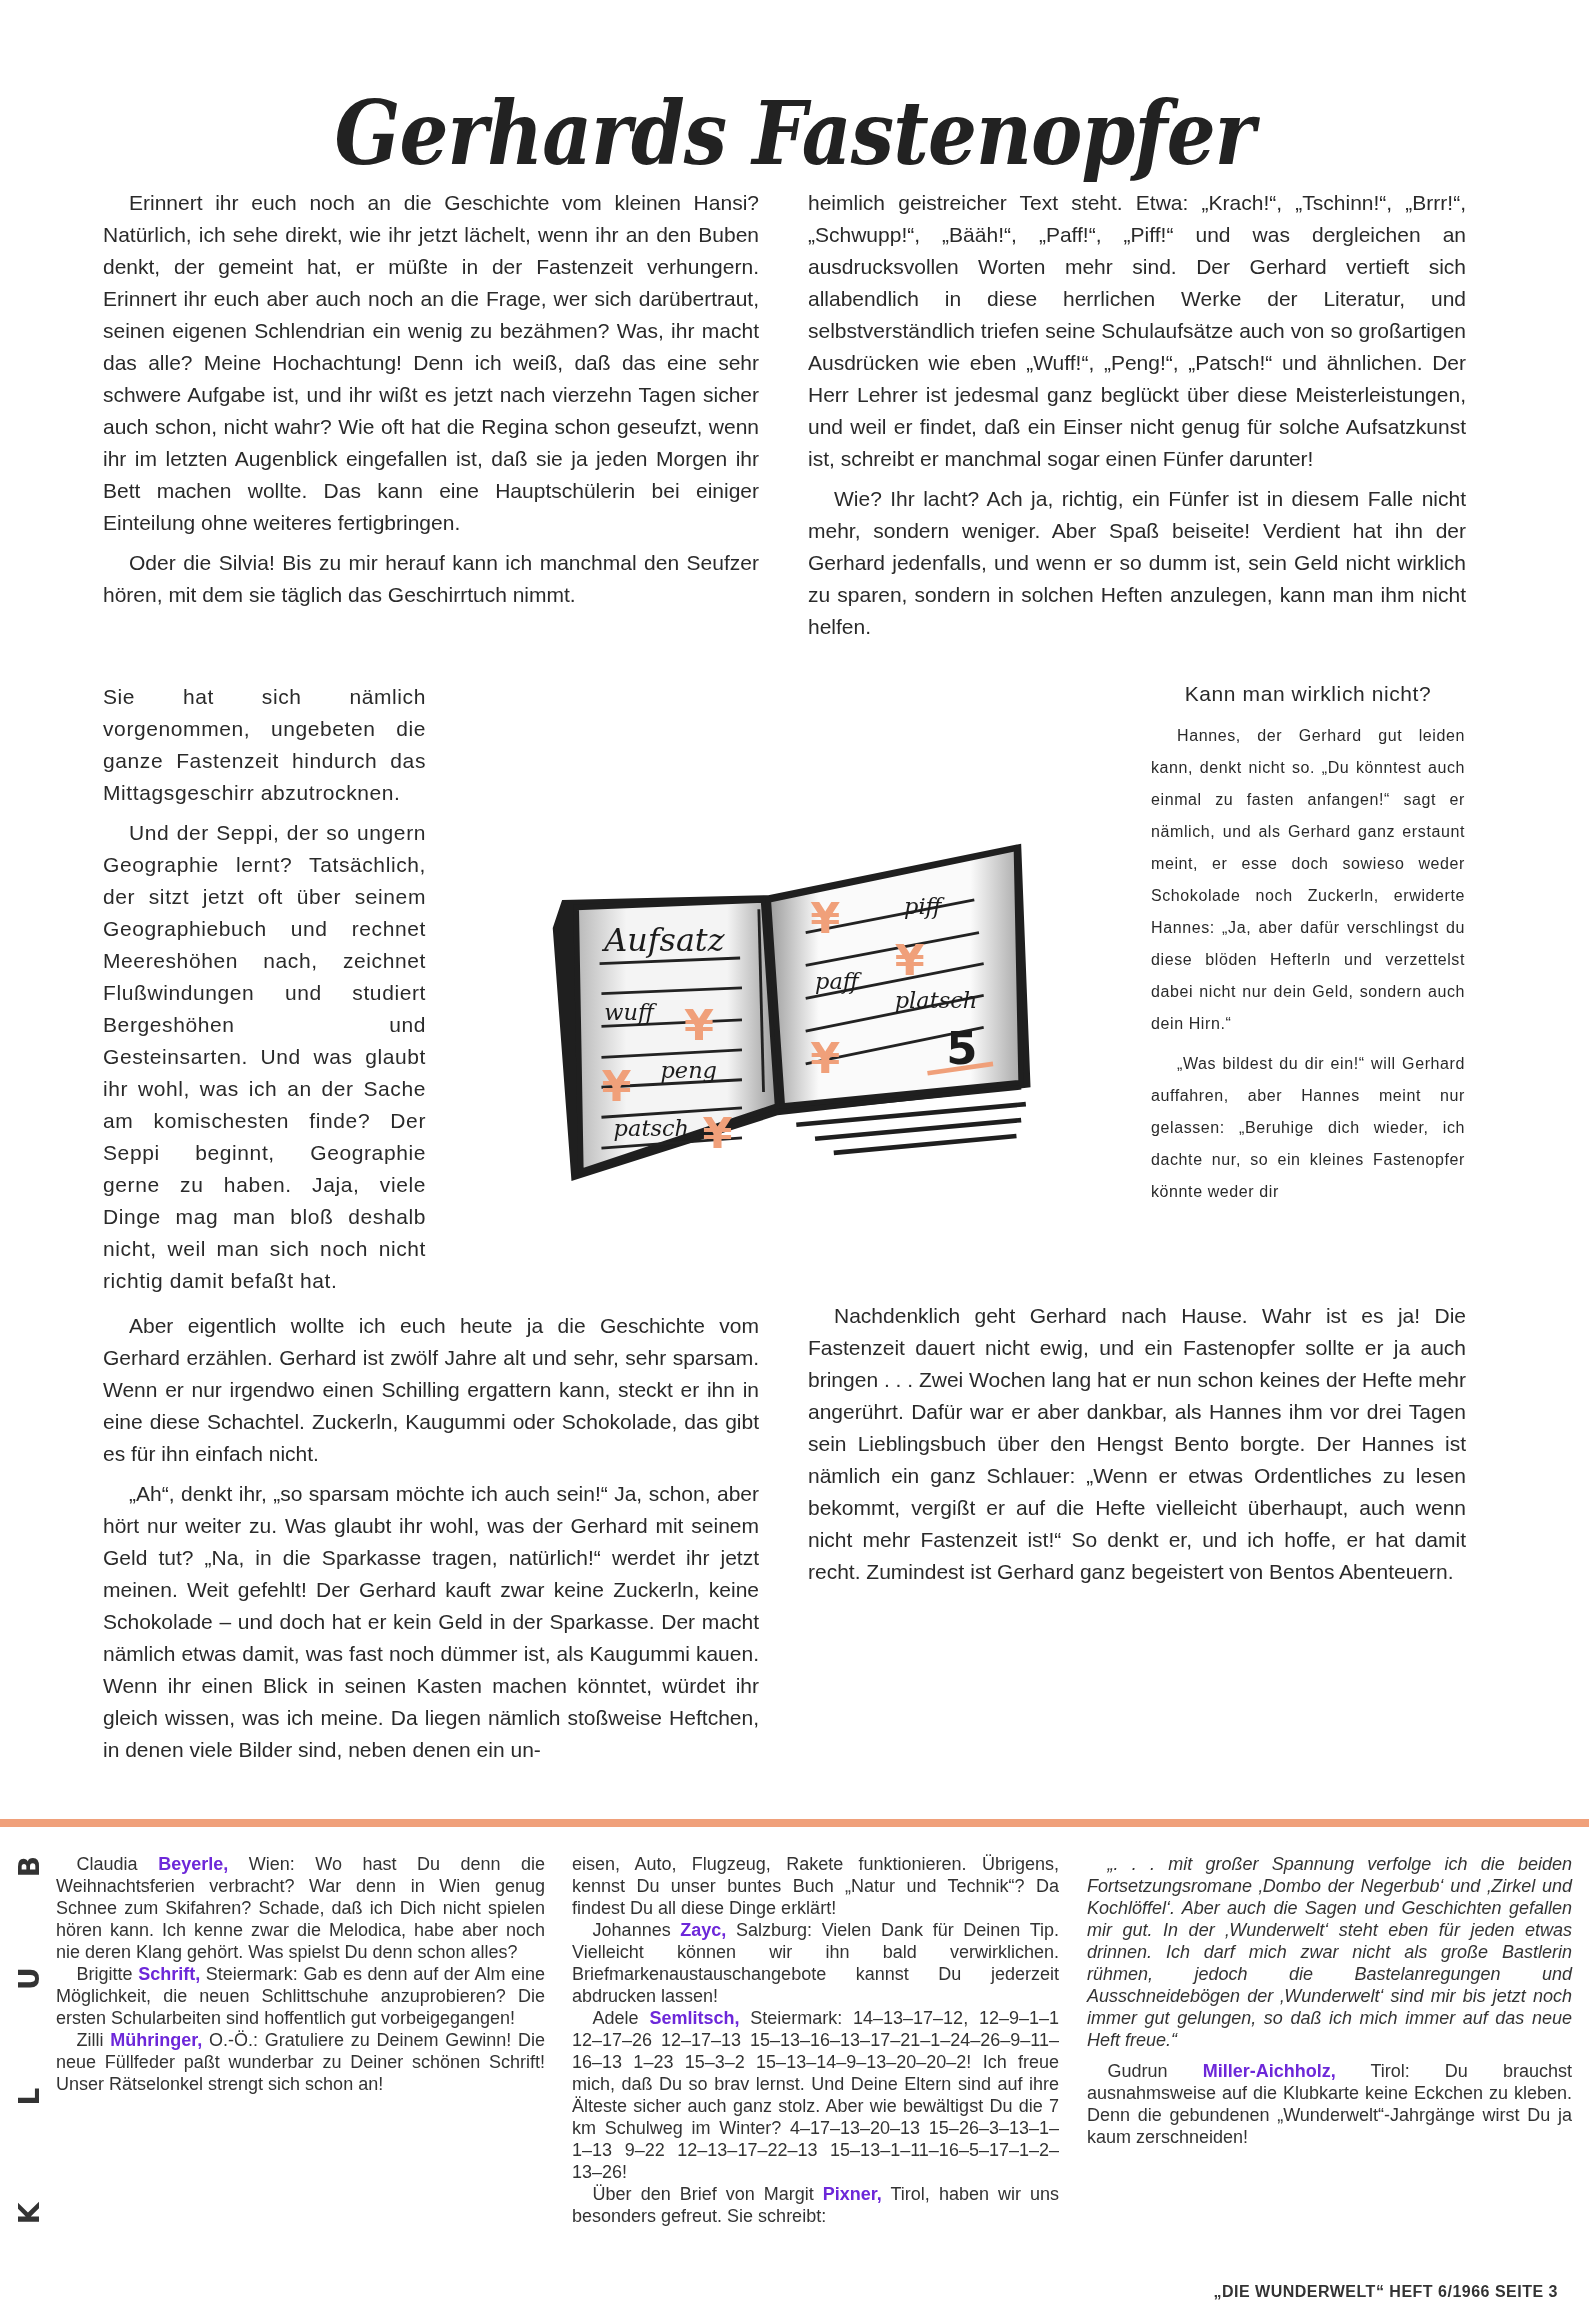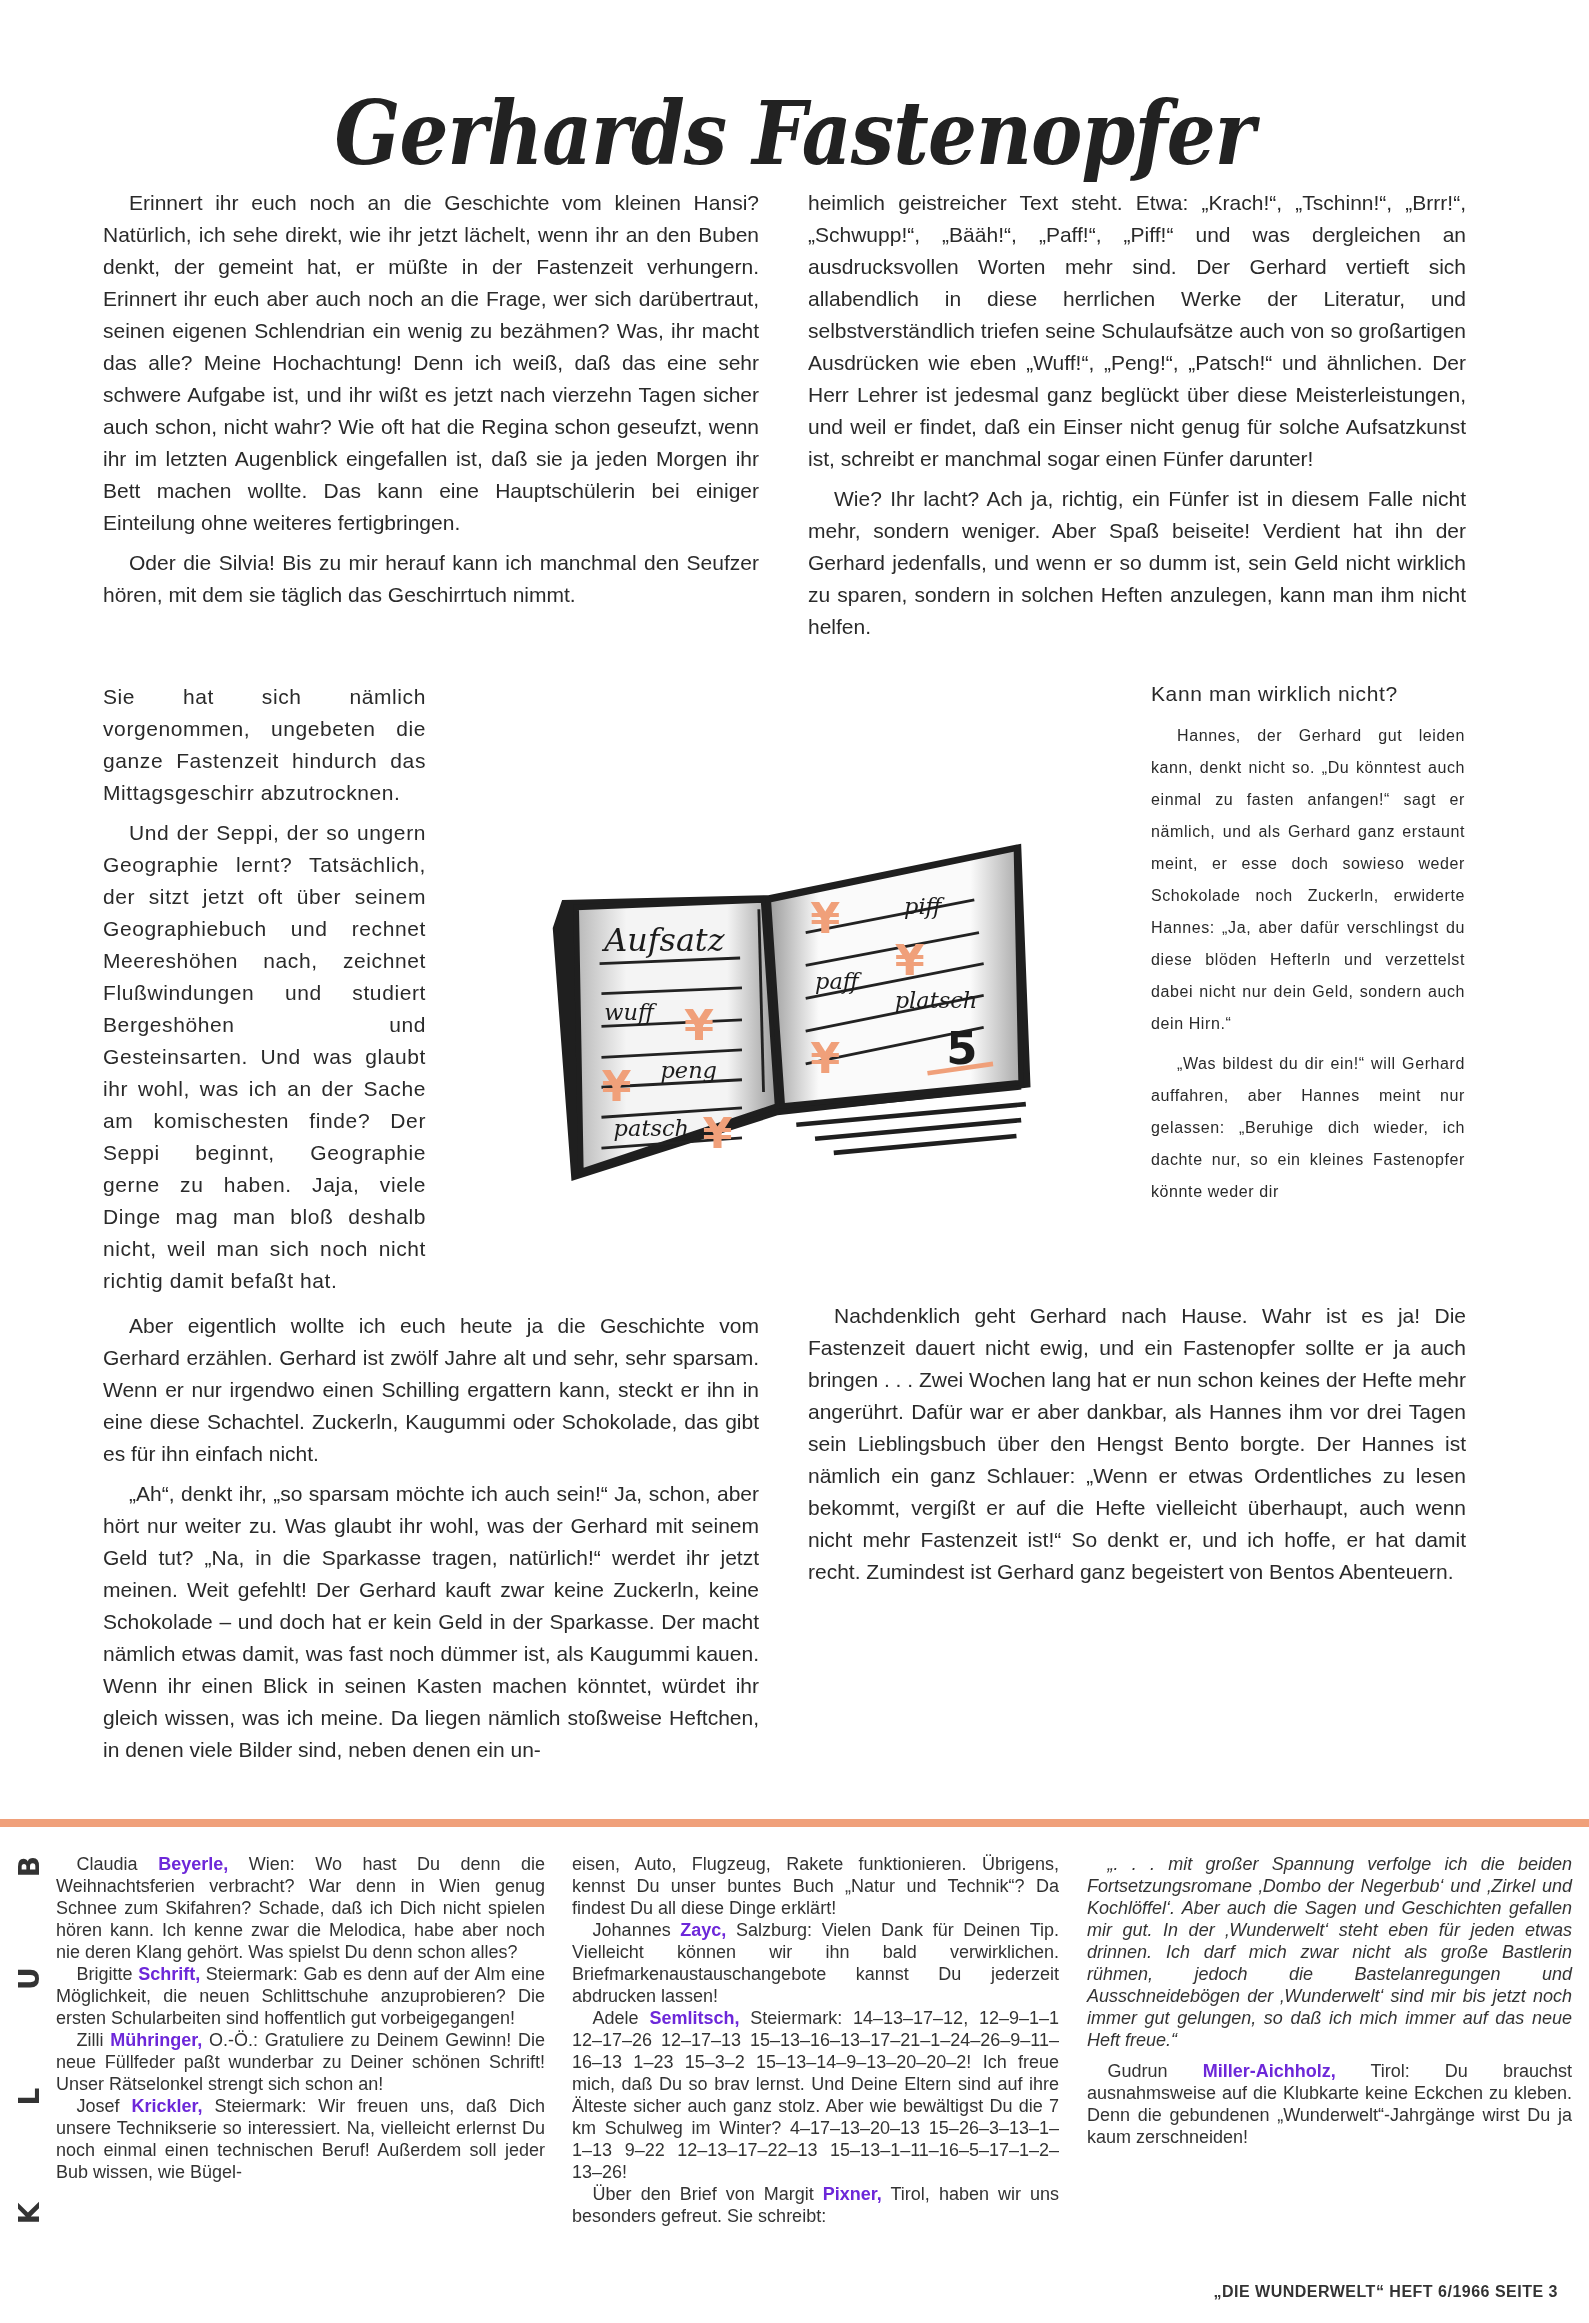--- a/index.html
+++ b/index.html
@@ -8,21 +8,21 @@
   .col { position: absolute; font-size: 21px; line-height: 32px; text-align: justify; hyphens: manual; }
   .col p { margin: 0 0 7.5px 0; text-indent: 26px; }
   .col p.noind { text-indent: 0; }
   .col-right { left: 808px; top: 187px; width: 658px; }
   .narrow-l { position: absolute; left: 103px; width: 323px; font-size: 21px; line-height: 32px; text-align: justify; letter-spacing: 0.6px; }
   .narrow-r { position: absolute; left: 1151px; width: 314px; font-size: 16px; line-height: 32px; text-align: justify; letter-spacing: 0.6px; }
   .narrow-l p, .narrow-r p { margin: 0 0 7.5px 0; text-indent: 26px; }
   .block { position: absolute; font-size: 21px; line-height: 32px; text-align: justify; }
   .block p { margin: 0 0 7.5px 0; text-indent: 26px; }
   .block p.noind { text-indent: 0; }
-  .center-line { position: absolute; left: 1151px; width: 314px; text-align: left; font-size: 21px; letter-spacing: 0.6px; }
+  .center-line { position: absolute; left: 1151px; width: 314px; text-align: center; font-size: 21px; letter-spacing: 0.6px; }
   .divider { position: absolute; left: 0; top: 1819px; width: 1589px; height: 7.5px; background: #f0a07a; }
   .club-letters { position: absolute; left: 13px; top: 1850px; width: 32px; height: 375px; }
   .club-letters span { position: absolute; left: 0; width: 32px; text-align: center; font-family: "DejaVu Sans", sans-serif; font-weight: bold; font-size: 28px; color: #333; transform: rotate(-90deg); }
   .club-col { position: absolute; top: 1853px; font-size: 18px; line-height: 22px; text-align: justify; color: #333; }
   .club-col p { margin: 0; text-indent: 20.6px; }
   .club-col p.noind { text-indent: 0; }
   .club-col p.gap { margin-top: 9.4px; }
   .club-col b { color: #6d28d9; }
   .club-col i { font-style: italic; }
   .cc1 { left: 56px; width: 489px; }
@@ -135,21 +135,20 @@
   <span style="top:0px;">B</span>
   <span style="top:112px;">U</span>
   <span style="top:230px;">L</span>
   <span style="top:347px;">K</span>
 </div>
 
 <div class="club-col cc1" id="cc1">
     <p>Claudia <b>Beyerle,</b> Wien: Wo hast Du denn die Weihnachtsferien verbracht? War denn in Wien genug Schnee zum Skifahren? Schade, daß ich Dich nicht spielen hören kann. Ich kenne zwar die Melodica, habe aber noch nie deren Klang gehört. Was spielst Du denn schon alles?</p>
     <p>Brigitte <b>Schrift,</b> Steiermark: Gab es denn auf der Alm eine Möglichkeit, die neuen Schlittschuhe anzuprobieren? Die ersten Schularbeiten sind hoffentlich gut vorbeigegangen!</p>
     <p>Zilli <b>Mühringer,</b> O.-Ö.: Gratuliere zu Deinem Gewinn! Die neue Füllfeder paßt wunderbar zu Deiner schönen Schrift! Unser Rätselonkel strengt sich schon an!</p>
-    <p>Josef <b>Krickler,</b> Steiermark: Wir freuen uns, daß Dich unsere Technikserie so interessiert. Na, vielleicht erlernst Du noch einmal einen technischen Beruf! Außerdem soll jeder Bub wissen, wie Bügel-</p>
   </div>
 <div class="club-col cc2" id="cc2">
     <p class="noind">eisen, Auto, Flugzeug, Rakete funktionieren. Übrigens, kennst Du unser buntes Buch „Natur und Technik“? Da findest Du all diese Dinge erklärt!</p>
     <p>Johannes <b>Zayc,</b> Salzburg: Vielen Dank für Deinen Tip. Vielleicht können wir ihn bald verwirklichen. Briefmarkenaustauschangebote kannst Du jederzeit abdrucken lassen!</p>
     <p>Adele <b>Semlitsch,</b> Steiermark: 14–13–17–12, 12–9–1–1 12–17–26 12–17–13 15–13–16–13–17–21–1–24–26–9–11–16–13 1–23 15–3–2 15–13–14–9–13–20–20–2! Ich freue mich, daß Du so brav lernst. Und Deine Eltern sind auf ihre Älteste sicher auch ganz stolz. Aber wie bewältigst Du die 7 km Schulweg im Winter? 4–17–13–20–13 15–26–3–13–1–1–13 9–22 12–13–17–22–13 15–13–1–11–16–5–17–1–2–13–26!</p>
     <p>Über den Brief von Margit <b>Pixner,</b> Tirol, haben wir uns besonders gefreut. Sie schreibt:</p>
   </div>
 <div class="club-col cc3">
   <p><i>„. . . mit großer Spannung verfolge ich die beiden Fortsetzungsromane ‚Dombo der Negerbub‘ und ‚Zirkel und Kochlöffel‘. Aber auch die Sagen und Geschichten gefallen mir gut. In der ‚Wunderwelt‘ steht eben für jeden etwas drinnen. Ich darf mich zwar nicht als große Bastlerin rühmen, jedoch die Bastelanregungen und Ausschneidebögen der ‚Wunderwelt‘ sind mir bis jetzt noch immer gut gelungen, so daß ich mich immer auf das neue Heft freue.“</i></p>
   <p class="gap" id="cc3last">Gudrun <b>Miller-Aichholz,</b> Tirol: Du brauchst ausnahmsweise auf die Klubkarte keine Eckchen zu kleben. Denn die gebundenen „Wunderwelt“-Jahrgänge wirst Du ja kaum zerschneiden!</p>

